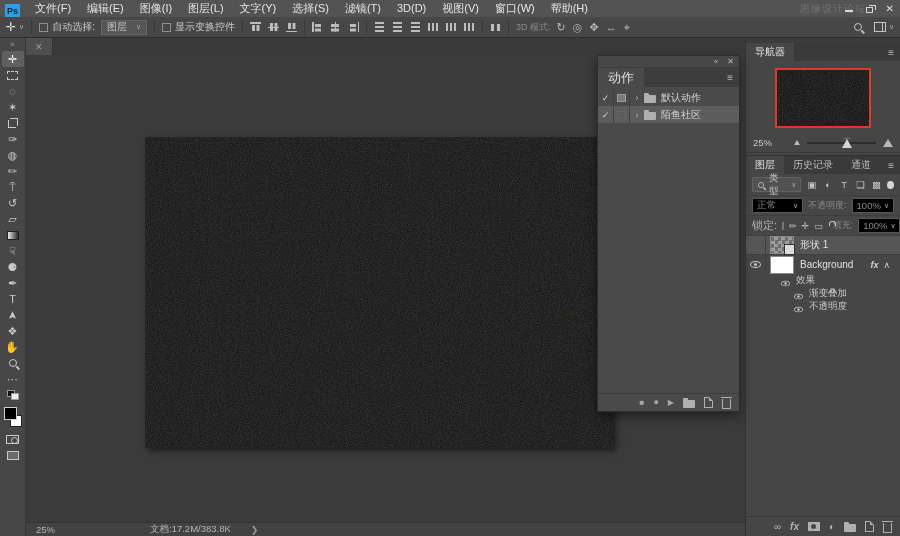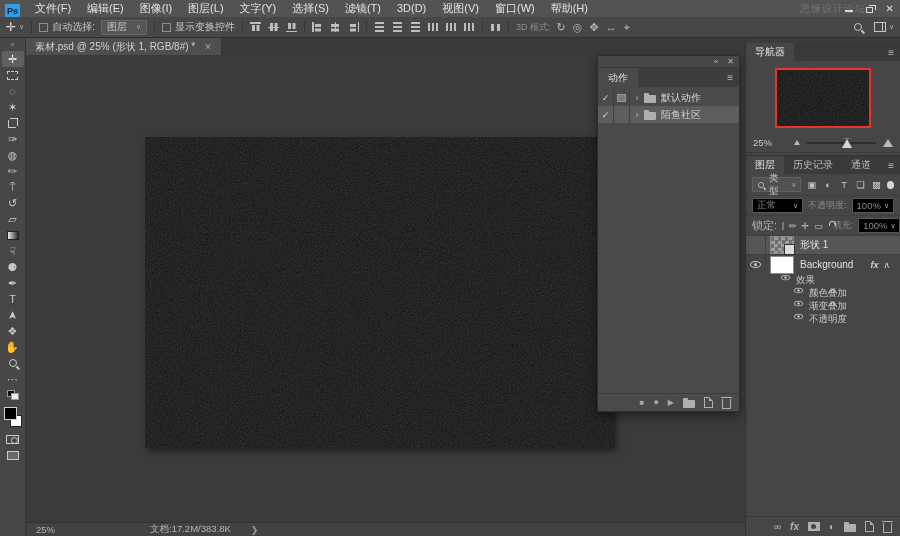--- a/index.html
+++ b/index.html
@@ -121,39 +121,39 @@
   .eye{width:11px;height:7px;border:1px solid #c6c6c6;border-radius:50%;position:relative}
   .eye::after{content:"";position:absolute;width:3px;height:3px;border-radius:50%;background:#c6c6c6;left:3px;top:1px}
   .eye.small{transform:scale(.8)}
   .thumb{width:24px;height:18px;flex:none;margin:0 6px 0 4px;border:1px solid #8a8a8a}
   .thumb.checker{background:repeating-conic-gradient(#9c9c9c 0 25%,#6e6e6e 0 50%) 0 0/7px 7px;position:relative}
   .thumb.checker::after{content:"";position:absolute;right:-2px;bottom:-2px;width:9px;height:9px;background:#dcdcdc;border:1px solid #333}
   .thumb.white{background:#fff}
   .lyr-name{font-size:10px;color:#e0e0e0;white-space:nowrap}
   .fx-tag{margin-left:auto;display:flex;align-items:center;gap:5px;font-size:9px;color:#cfcfcf}
   .fx-it{font-style:italic;font-weight:bold}
-  .erow{display:flex;align-items:flex-start;height:13px;font-size:9.5px;color:#c9c9c9;gap:5px}
+  .erow{display:flex;align-items:flex-end;height:13px;font-size:9.5px;color:#c9c9c9;gap:5px}
   .erow.l1{padding-left:34px}
   .erow.l2{padding-left:47px}
   .dock-bottom{height:20px;border-top:1px solid #383838;display:flex;align-items:center;justify-content:flex-end;gap:9px;padding:0 8px;color:#b0b0b0;flex:none}
   .mask-i{width:12px;height:9px;background:#b0b0b0;position:relative}
   .mask-i::after{content:"";position:absolute;left:3.5px;top:2px;width:5px;height:5px;border-radius:50%;background:#464646}
   .folder-i{width:12px;height:8px;background:#b0b0b0;position:relative;border-radius:0 1px 1px 1px;margin-top:2px}
   .folder-i::before{content:"";position:absolute;left:0;top:-2px;width:5px;height:2px;background:#b0b0b0;border-radius:1px 1px 0 0}
   .page-i{width:9px;height:11px;border:1px solid #b0b0b0;position:relative}
   .page-i::before{content:"";position:absolute;right:-1px;top:-1px;border:2.5px solid #464646;border-left-color:#b0b0b0;border-bottom-color:#b0b0b0}
   .trash-i{width:9px;height:10px;border:1px solid #b0b0b0;border-top:none;position:relative;border-radius:0 0 1px 1px;margin-top:2px}
   .trash-i::before{content:"";position:absolute;left:-2px;top:-2px;width:11px;height:1.5px;background:#b0b0b0}
   .glyph-sm{font-size:10px;line-height:1}
 
   
   #actions{position:absolute;left:597px;top:55px;width:143px;height:357px;background:#4a4a4a;border:1px solid #2d2d2d;box-shadow:0 4px 10px rgba(0,0,0,.45);z-index:50;display:flex;flex-direction:column}
   .act-mini{height:12px;background:#474747;border-bottom:1px solid #3b3b3b;display:flex;align-items:center;justify-content:flex-end;gap:9px;padding:0 5px;font-size:8px;color:#b9b9b9;flex:none}
   .act-tabrow{height:19px;background:#3d3d3d;display:flex;align-items:stretch;flex:none}
-  .act-tab{background:#4a4a4a;display:flex;align-items:center;padding:0 10px;font-size:10px;color:#dedede}
+  .act-tab{background:#4a4a4a;display:flex;align-items:center;padding:0 10px;font-size:13px;color:#dedede}
   .act-body{flex:1;padding-top:2px}
   .arow{height:17px;display:flex;align-items:center;font-size:10px;color:#d6d6d6}
   .arow.selected{background:#5d5d5d}
   .acol{width:16px;flex:none;display:flex;align-items:center;justify-content:center;align-self:stretch;border-right:1px solid #414141}
   .acheck{font-size:9px;color:#d6d6d6}
   .dlg{width:9px;height:8px;border:1px solid #999;background:#7a7a7a}
   .dlg.empty{border-color:#656565;background:transparent}
   .aarrow{width:14px;text-align:center;color:#bbb;font-size:9px;flex:none}
   .aname{margin-left:5px;white-space:nowrap}
   .act-bottom{height:18px;border-top:1px solid #3c3c3c;display:flex;align-items:center;justify-content:flex-end;gap:9px;padding:0 8px;color:#a8a8a8;flex:none}
@@ -318,21 +318,20 @@
   <div class="tool">
       <span class="qmask-i"></span>
     </div>
   <div class="tool">
       <span class="smode-i"></span>
     </div>
 </div>
 
 <div id="tabbar">
   <div class="doc-tab">
-    <span>素材.psd @ 25% (形状 1, RGB/8#) *</span>
     <span class="tab-close">✕</span>
   </div>
 </div>
 
 <div id="canvas-area">
   <div id="canvas">
     <svg class="noise-fill">
         <rect width="100%" height="100%" filter="url(#nz)"></rect>
       </svg>
   </div>
@@ -473,24 +472,20 @@
           <span class="fx-it">fx</span>
           <span>∧</span>
         </span>
       </div>
       <div class="erow l1">
         <span class="eye small"></span>
         <span>效果</span>
       </div>
       <div class="erow l2">
         <span class="eye small"></span>
-        <span>颜色叠加</span>
-      </div>
-      <div class="erow l2">
-        <span class="eye small"></span>
         <span>渐变叠加</span>
       </div>
       <div class="erow l2">
         <span class="eye small"></span>
         <span>不透明度</span>
       </div>
     </div>
     <div class="dock-bottom">
       <span class="glyph-sm">∞</span>
       <span class="glyph-sm fx-it">fx</span>

